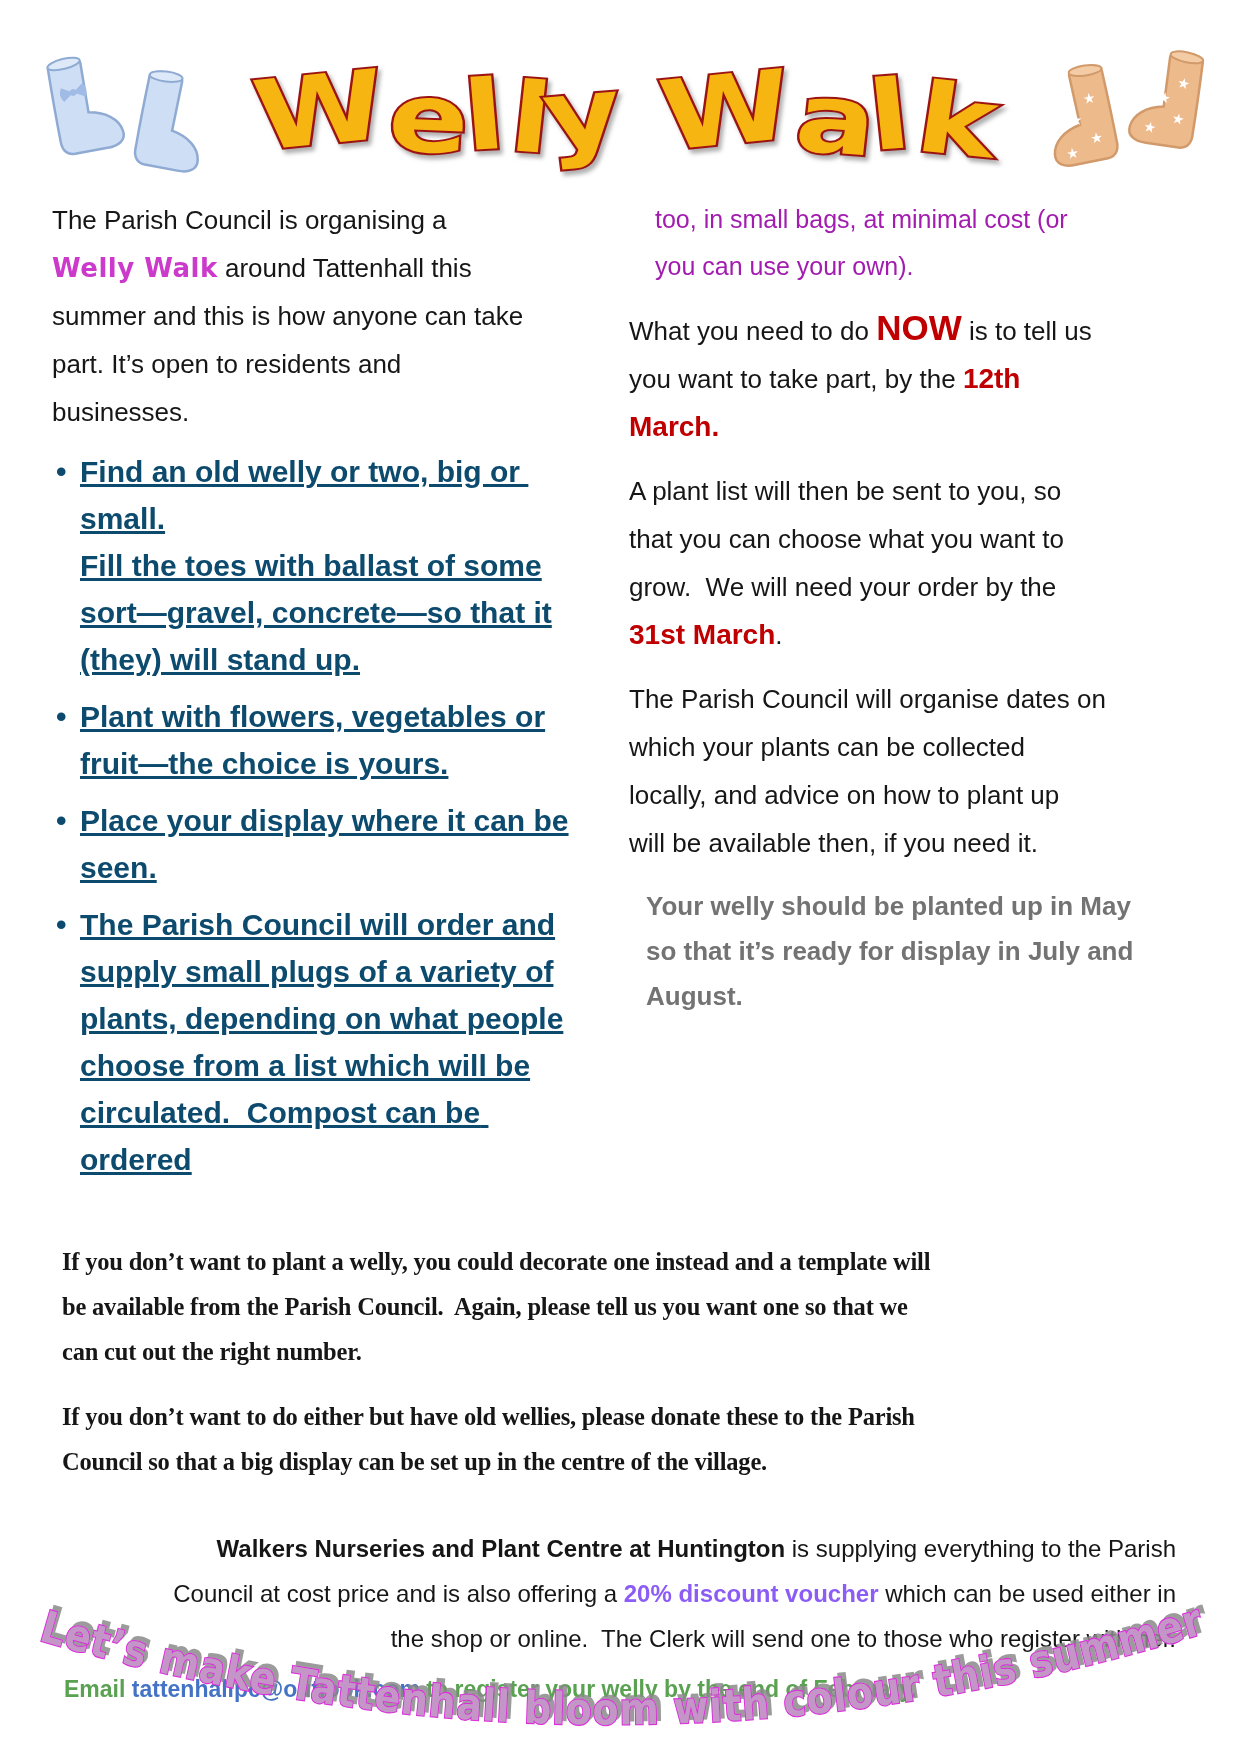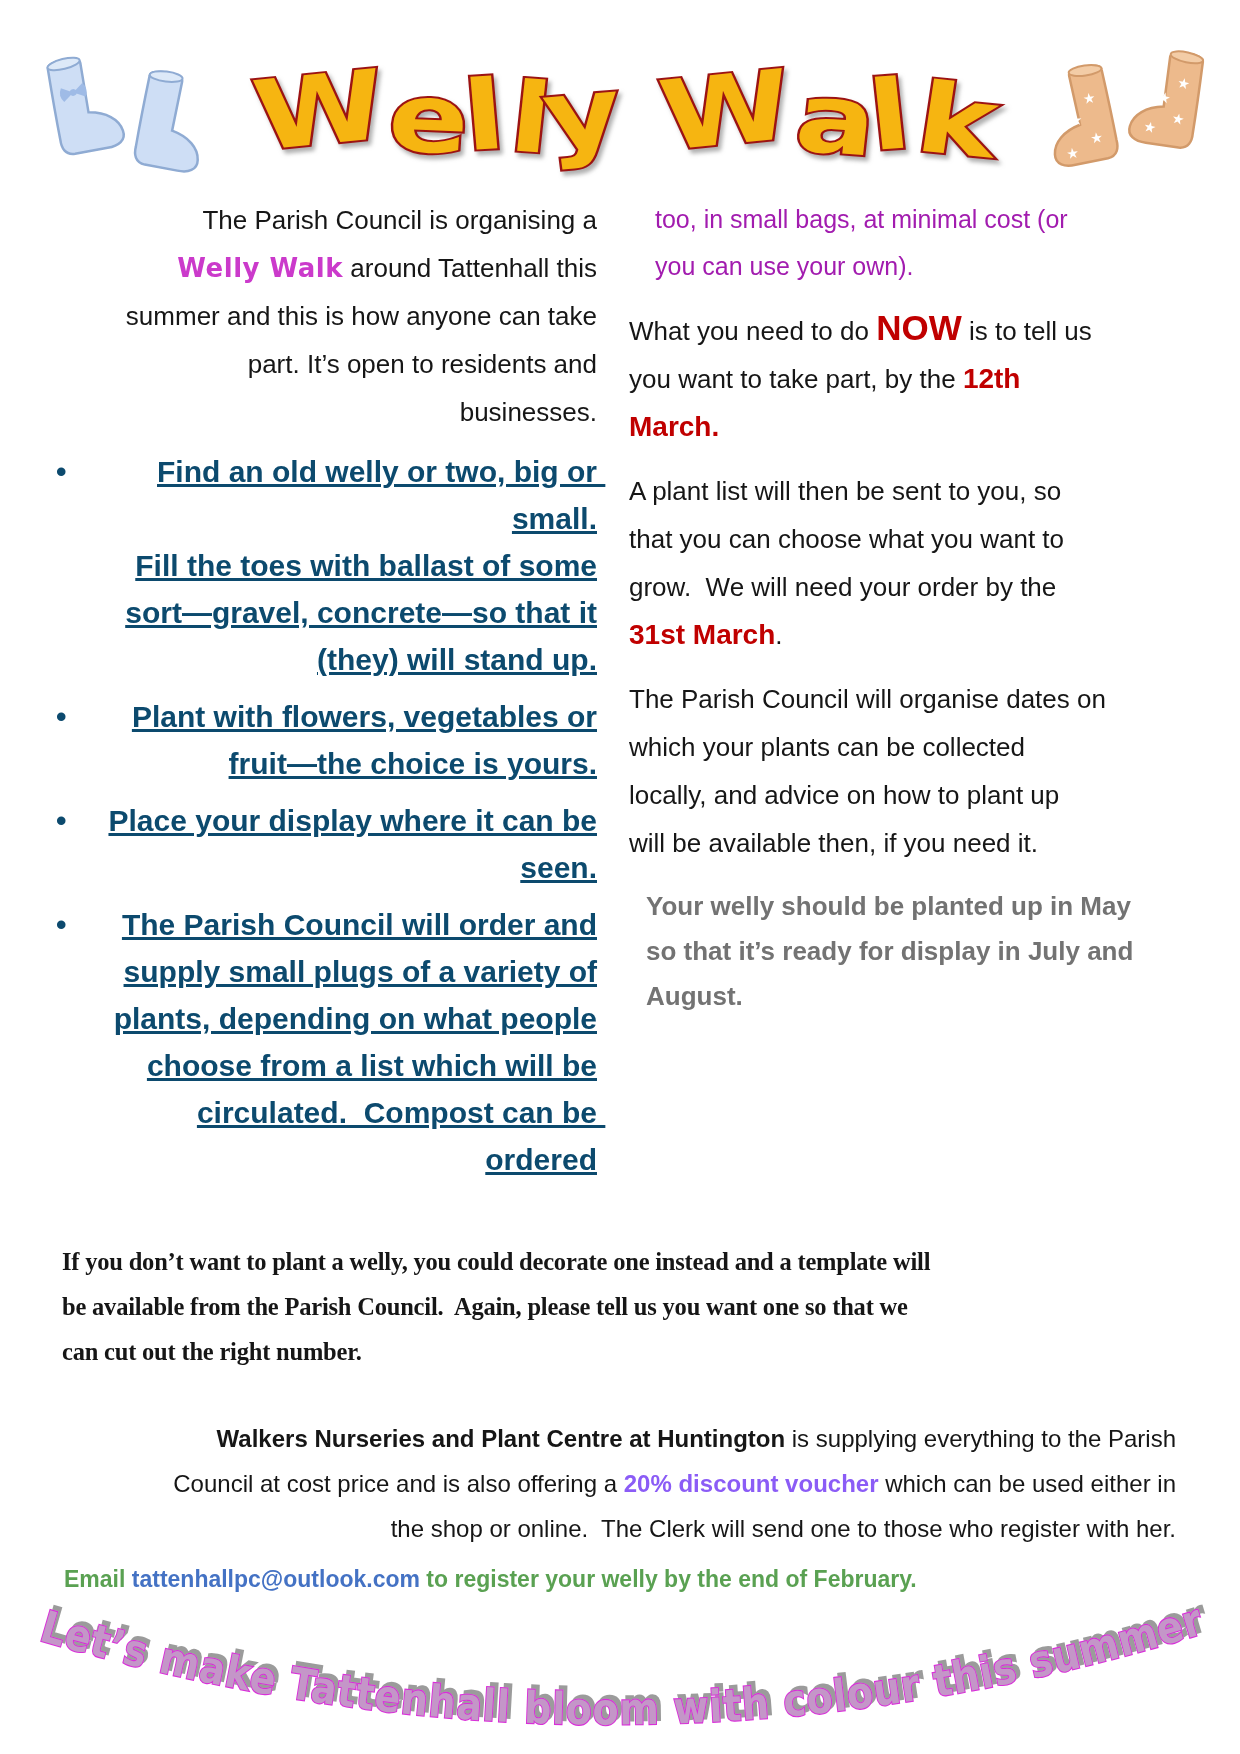--- a/index.html
+++ b/index.html
@@ -12,21 +12,21 @@
   .header { display:flex; align-items:flex-start; padding:36px 28px 0 40px; }
   .boots-svg { flex:0 0 auto; }
   .title-svg { flex:1 1 auto; min-width:0; }
   .title-text {
     font-family:"DejaVu Sans", sans-serif; font-weight:bold;
     fill:#F6B511; stroke:#9C1313; stroke-width:4px; paint-order:stroke fill;
     filter:drop-shadow(3px 4px 2px rgba(110,110,110,.55));
   }
   
   .columns { display:flex; padding:0 52px; margin-top:8px; }
-  .col-left  { width:545px;text-align:right; }
+  .col-left  { width:545px; }
   .col-right { width:555px; margin-left:32px; }
   .intro { font-size:26px; line-height:48px; margin:0 0 12px 0; white-space:pre-wrap; }
   .seg-brand {
     font-family:"DejaVu Sans", sans-serif; font-weight:bold;
     color:#CB3ACB; letter-spacing:0.5px;
   }
   ul.bullets { list-style:none; margin:0; padding:0; }
   ul.bullets li {
     position:relative; padding-left:28px; margin:0 0 10px 0;
     color:#0c4a6e; font-weight:bold; font-size:30px; line-height:47px;
@@ -164,20 +164,22 @@
       <p class="deadline">Your welly should be planted up in May
 so that it’s ready for display in July and
 August.</p>
     </div>
   </div>
 
   <div class="notices">
     <p class="notice">If you don’t want to plant a welly, you could decorate one instead and a template will
 be available from the Parish Council.  Again, please tell us you want one so that we
 can cut out the right number.</p>
+    <p class="notice">If you don’t want to do either but have old wellies, please donate these to the Parish
+Council so that a big display can be set up in the centre of the village.</p>
   </div>
 
   <p class="supplier"><span class="seg-bold">Walkers Nurseries and Plant Centre at Huntington</span><span class="seg-plain"> is supplying everything to the Parish
 Council at cost price and is also offering a </span><span class="seg-redbold">20% discount voucher</span><span class="seg-plain"> which can be used either in
 the shop or online.  The Clerk will send one to those who register with her.</span></p>
 
   <p class="register"><span class="seg-green">Email </span><span class="seg-link">tattenhallpc@outlook.com</span><span class="seg-green"> to register your welly by the end of February.</span></p>
 
   <svg class="arc-svg" width="1240" height="150" viewBox="0 0 1240 150">
     <defs>

